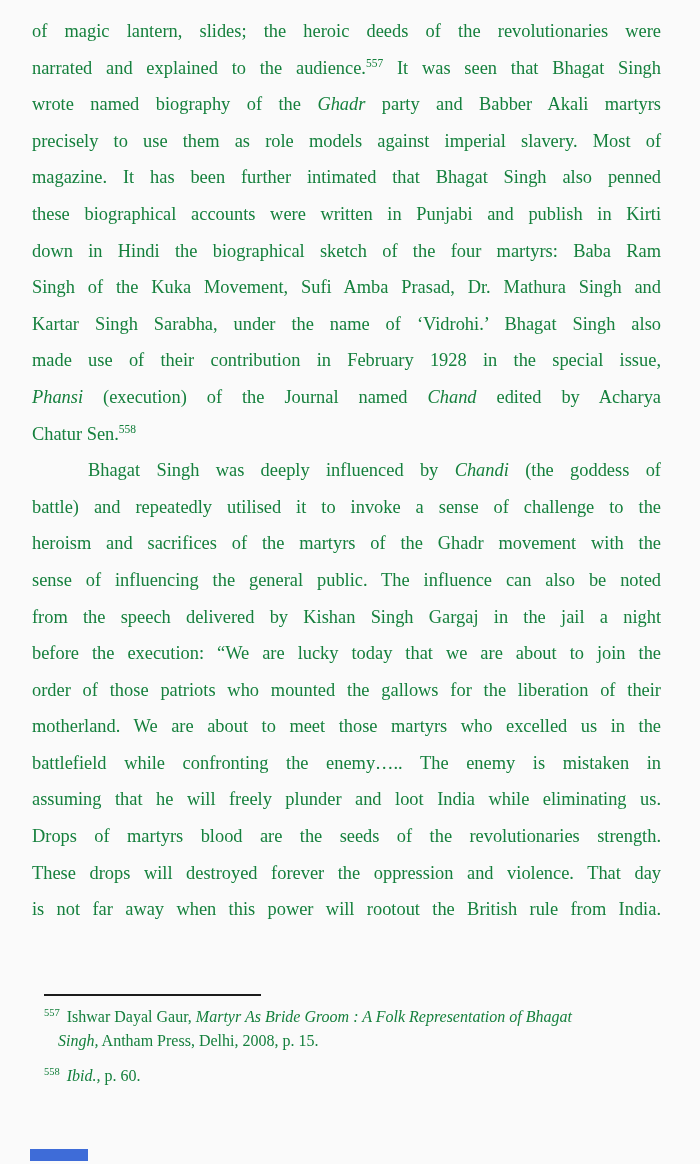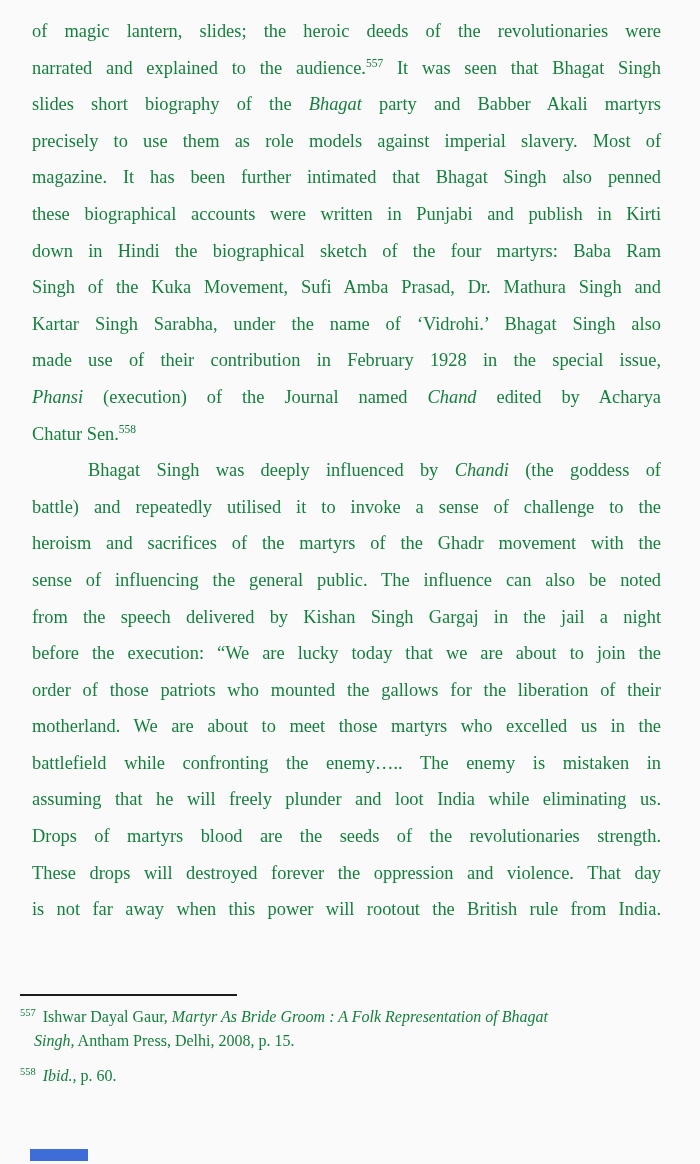--- a/index.html
+++ b/index.html
@@ -32,21 +32,21 @@
   .line.indent { text-indent: 56px; }
   .it { font-style: italic; }
   .sup {
     font-size: 11.5px;
     position: relative;
     top: -7px;
     line-height: 0;
   }
   .fn-area {
     position: absolute;
-    left: 20px; top: 994px;
+    left: 44px; top: 994px;
     width: 629px;
   }
   .fn-rule {
     width: 217px; height: 2px;
     background: #1c1c1c;
     margin-bottom: 9px;
   }
   .footnote {
     font-size: 16px;
     line-height: 23.5px;
@@ -67,21 +67,21 @@
   }
 </style>
 </head>
 <body>
 
 <div class="page" style="background: rgb(250, 250, 250); color: #15803d;">
   <div class="body-text">
       <div>
         <div class="line"><span>of magic lantern, slides; the heroic deeds of the revolutionaries were</span></div>
         <div class="line"><span>narrated and explained to the audience.</span><span class="sup">557</span><span>  It was seen that Bhagat Singh</span></div>
-        <div class="line"><span>slides short biography of the </span><span class="it">Bhagat</span><span> party and Babber Akali martyrs</span></div>
+        <div class="line"><span>wrote named biography of the </span><span class="it">Ghadr</span><span> party and Babber Akali martyrs</span></div>
         <div class="line"><span>precisely to use them as role models against imperial slavery.  Most of</span></div>
         <div class="line"><span>magazine.  It has been further intimated that Bhagat Singh also penned</span></div>
         <div class="line"><span>these biographical accounts were written in Punjabi and publish in Kirti</span></div>
         <div class="line"><span>down in Hindi the biographical sketch of the four martyrs: Baba Ram</span></div>
         <div class="line"><span>Singh of the Kuka Movement, Sufi Amba Prasad, Dr. Mathura Singh and</span></div>
         <div class="line"><span>Kartar Singh Sarabha, under the name of ‘Vidrohi.’ Bhagat Singh also</span></div>
         <div class="line"><span>made use of their contribution in February 1928 in the special issue,</span></div>
         <div class="line"><span class="it">Phansi</span><span> (execution) of the Journal named </span><span class="it">Chand</span><span> edited by Acharya</span></div>
         <div class="line nojust"><span>Chatur Sen.</span><span class="sup">558</span></div>
       </div>

